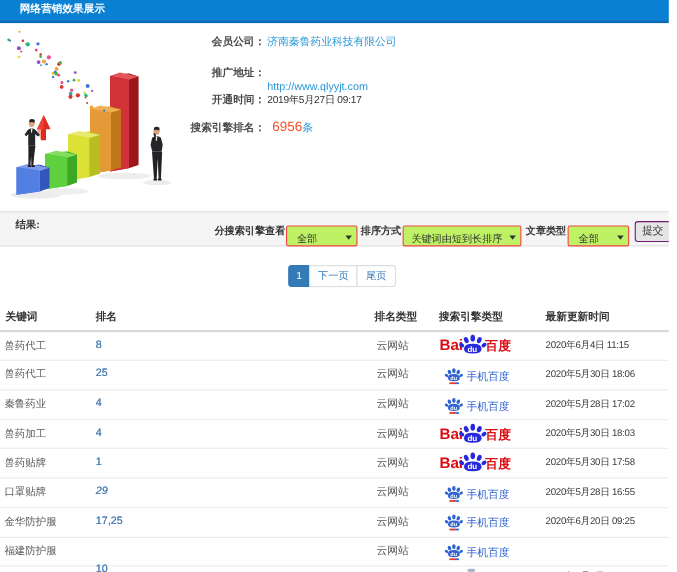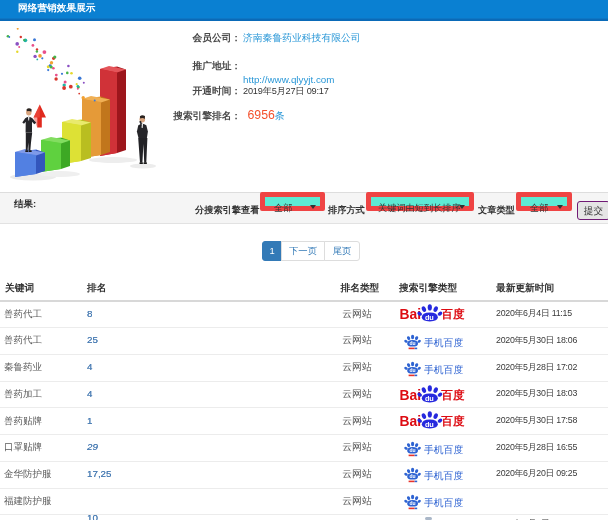--- a/index.html
+++ b/index.html
@@ -8,21 +8,21 @@
 #page { position:relative; width:608px; height:520px; overflow:hidden; background:#fff; filter:blur(0.28px); }
 .abs { position:absolute; }
 .blue { color:#2997d7; }
 .hdr-bar { left:0; top:0; width:615px; height:21px;
   background:linear-gradient(#0a80d2 0 18px, #0e76c4 18px 19px, #0a6ab8 19px 21px); }
 .hdr-title { left:18px; top:1.5px; font-size:9.6px; font-weight:bold; color:#fff; letter-spacing:0.1px; }
 .info-lbl { text-align:right; width:120px; left:121px; font-size:9.7px; font-weight:bold; color:#4a4a4a; }
 .info-val { left:243px; font-size:9.8px; }
 .toolbar { left:0; top:192px; width:615px; height:31.5px; background:#f5f5f5;
   border-top:1px solid #ddd; border-bottom:1px solid #e2e2e2; }
-.sel { position:absolute; height:19px; background:#5eead4; border:5px solid #ef4444; border-radius:2px; top:192px; }
+.sel { position:absolute; height:19px; background:#bef264; border:1px solid #ef4444; border-radius:2px; top:205px; }
 .sel .t { position:absolute; left:9px; top:4.5px; font-size:9.2px; color:#333; }
 .sel .a { position:absolute; right:4.5px; top:7.5px; width:0; height:0;
   border-left:3px solid transparent; border-right:3px solid transparent; border-top:4px solid #333; }
 .tlbl { position:absolute; top:203.5px; font-size:9.2px; font-weight:bold; color:#333; }
 .pg { position:absolute; top:241px; height:20px; font-size:9.4px; line-height:18px; text-align:center; }
 .pg1 { left:262px; width:20px; background:#337ab7; border:1px solid #337ab7; color:#fff;
   border-radius:3px 0 0 3px; }
 .pg2 { left:281px; width:44px; background:#fff; border:1px solid #ddd; color:#337ab7; }
 .pg3 { left:324px; width:36px; background:#fff; border:1px solid #ddd; color:#337ab7;
   border-radius:0 3px 3px 0; }

